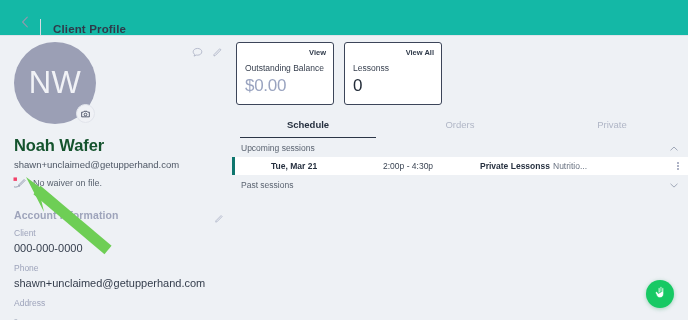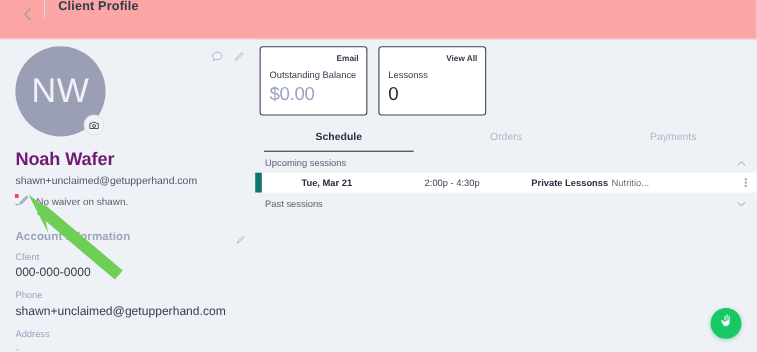--- a/index.html
+++ b/index.html
@@ -20,24 +20,24 @@
     height: 320px;
     background: #eef1f5;
     overflow: hidden;
   }
 
   
   .topbar {
     position: absolute;
     left: 0; top: 0;
     width: 688px; height: 35px;
-    background: #fca5a5;
+    background: #14b8a6;
     border-bottom: 1px solid #dfe3ea;
     display: flex;
-    align-items: flex-start;
+    align-items: flex-end;
   }
   .back-btn {
     width: 26px; height: 26px;
     margin-left: 12px;
     display: flex; align-items: center; justify-content: center;
     cursor: pointer;
   }
   .back-btn svg { display: block; }
   .topbar-div {
     width: 1px; height: 16px;
@@ -96,21 +96,21 @@
     gap: 9px;
     align-items: center;
   }
   .head-icons .ic { cursor: pointer; display: block; }
 
   .client-name {
     position: absolute;
     left: 14px; top: 100px;
     font-size: 16.5px;
     font-weight: 700;
-    color: #701a75;
+    color: #14532d;
     letter-spacing: -.1px;
   }
   .client-email {
     position: absolute;
     left: 14px; top: 123px;
     font-size: 9.5px;
     color: #4e5765;
   }
   .waiver-row {
     position: absolute;
@@ -241,21 +241,21 @@
     color: #5a6370;
     justify-content: space-between;
     cursor: pointer;
   }
   .sess-row {
     height: 18px;
     background: #ffffff;
     display: flex;
     align-items: center;
     position: relative;
-    border-left: 6px solid #0f766e;
+    border-left: 3px solid #0f766e;
     box-sizing: border-box;
     cursor: pointer;
   }
   .sess-date {
     position: absolute; left: 36px;
     font-size: 8.5px; font-weight: 700; color: #26303f;
   }
   .sess-time {
     position: absolute; left: 148px;
     font-size: 8.5px; color: #3b4554;
@@ -349,21 +349,21 @@
     <div class="client-email">shawn+unclaimed@getupperhand.com</div>
 
     <div class="waiver-row">
       <span class="waiver-icon">
         <svg width="14" height="13" viewBox="0 0 16 15">
           <rect x="0.5" y="0.5" width="4" height="4" fill="#f2426a"></rect>
           <path d="M1.5 11.5c2.6.9 4-1 5.8-1" fill="none" stroke="#9199ad" stroke-width="1.05" stroke-linecap="round"></path>
           <path d="M6.6 10.4l1.1-.25 6.1-6.1-1.1-1.1-6.1 6.1z" fill="none" stroke="#9199ad" stroke-width="1.05" stroke-linejoin="round"></path>
         </svg>
       </span>
-      <span class="waiver-text">No waiver on shawn.</span>
+      <span class="waiver-text">No waiver on file.</span>
     </div>
 
     <div class="section-head">Account Information</div>
     <div class="section-edit">
       <span>
         <svg width="10" height="10" viewBox="0 0 14 14">
           <path d="M2.5 11.4l1.4-.35L11.3 3.6 9.9 2.2 2.6 9.6z" fill="none" stroke="#aab0c4" stroke-width="1.1" stroke-linejoin="round"></path>
         </svg>
       </span>
     </div>
@@ -381,35 +381,35 @@
     <div class="field" style="top:262px">
       <div class="field-label">Address</div>
       <div class="field-value muted">-</div>
     </div>
   </div>
 
   <div class="right-col">
 
     <div class="cards">
       <div class="stat-card">
-        <div class="card-link">Email</div>
+        <div class="card-link">View</div>
         <div class="card-label">Outstanding Balance</div>
         <div class="card-value balance">$0.00</div>
       </div>
       <div class="stat-card">
         <div class="card-link">View All</div>
         <div class="card-label">Lessonss</div>
         <div class="card-value credits">0</div>
       </div>
     </div>
 
     <div class="tabs">
       <div class="tab active">Schedule</div>
       <div class="tab">Orders</div>
-      <div class="tab">Payments</div>
+      <div class="tab">Private</div>
     </div>
 
     <div class="sessions">
 
       <div class="sess-header">
         <span>Upcoming sessions</span>
         <span>
           <svg width="8" height="5" viewBox="0 0 10 6">
             <path d="M1 5 L5 1.2 L9 5" fill="none" stroke="#8d95a8" stroke-width="1" stroke-linecap="round" stroke-linejoin="round"></path>
           </svg>

